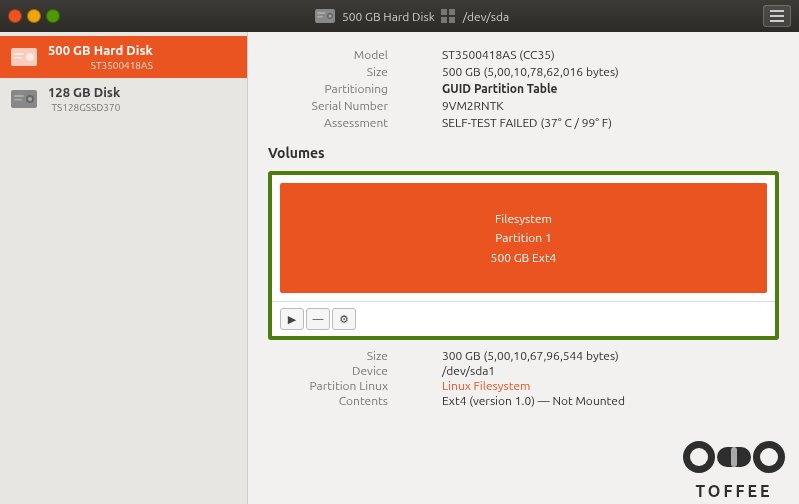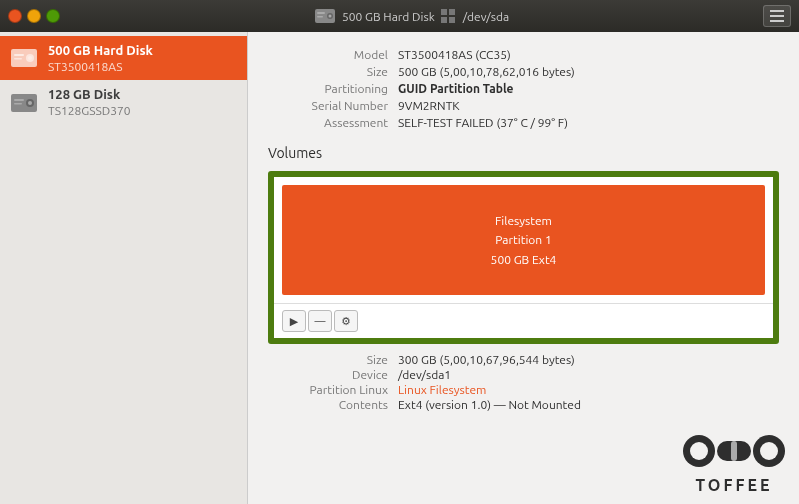--- a/index.html
+++ b/index.html
@@ -101,41 +101,43 @@
       align-items: center;
       justify-content: center;
     }
     .item-name {
       font-size: 13px;
       font-weight: bold;
       color: #3d3d3d;
       line-height: 1.3;
     }
     .item-sub {
-      font-size: 12px;
+      font-size: 10px;
       color: #777;
       line-height: 1.3;
+      text-align: right;
     }
 
     
     .content {
       flex: 1;
       padding: 14px 20px;
       overflow-y: auto;
       background: #f2f1f0;
     }
 
     
     .info-table {
       width: 100%;
       margin-bottom: 14px;
     }
     .info-row {
       display: flex;
       padding: 2px 0;
+      gap: 44px;
     }
     .info-label {
       width: 130px;
       text-align: right;
       color: #777;
       font-size: 12px;
       padding-right: 10px;
       flex-shrink: 0;
     }
     .info-value {
@@ -152,28 +154,28 @@
     }
     .info-value.failed span {
       color: #2e2e2e;
       font-weight: normal;
       text-align: center;
     }
 
     
     .volumes-title {
       font-size: 14px;
-      font-weight: normal;
+      font-weight: bold;
       color: #2e2e2e;
       margin-bottom: 10px;
     }
 
     
     .volume-box-container {
-      border: 6px solid #4d7c0f;
+      border: 4px solid #4d7c0f;
       border-radius: 3px;
       background: white;
       margin-bottom: 8px;
     }
     .volume-bar {
       height: 110px;
       background: #e95420;
       margin: 8px;
       border-radius: 2px;
       display: flex;
@@ -351,21 +353,21 @@
       <div class="info-row">
         <span class="info-label">Partition Linux</span>
         <span class="info-value linux">Linux Filesystem</span>
       </div>
       <div class="info-row">
         <span class="info-label">Contents</span>
         <span class="info-value">Ext4 (version 1.0) — Not Mounted</span>
       </div>
     </div>
 
-    <div style="position:absolute;right:10px;bottom:10px;text-align:center;">
+    <div style="position:absolute;right:10px;bottom:4px;text-align:center;">
       <svg width="110" height="45" viewBox="0 0 110 45">
 
         <circle cx="20" cy="22" r="16" fill="#2e2e2e"></circle>
         <circle cx="20" cy="22" r="9" fill="#f2f1f0"></circle>
 
         <rect x="38" y="12" width="34" height="20" rx="10" fill="#2e2e2e"></rect>
         <rect x="52" y="12" width="6" height="20" rx="3" fill="#aaa"></rect>
 
         <circle cx="90" cy="22" r="16" fill="#2e2e2e"></circle>
         <circle cx="90" cy="22" r="9" fill="#f2f1f0"></circle>

